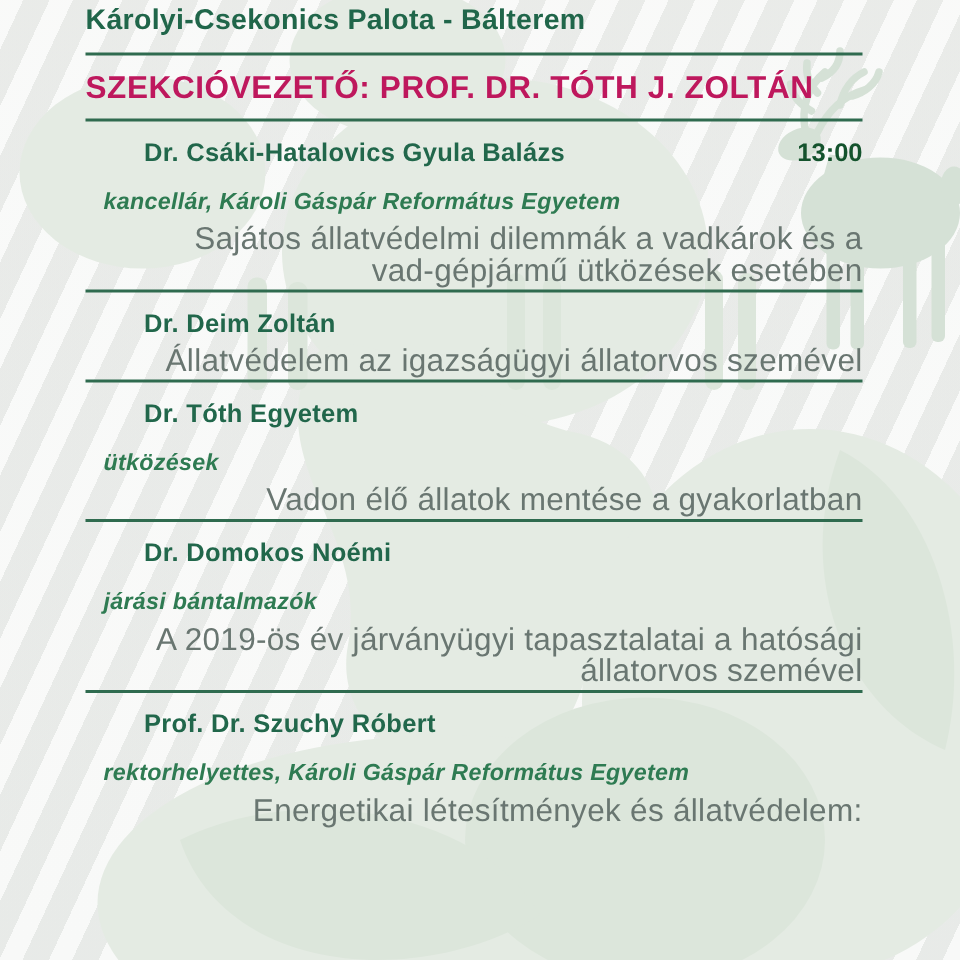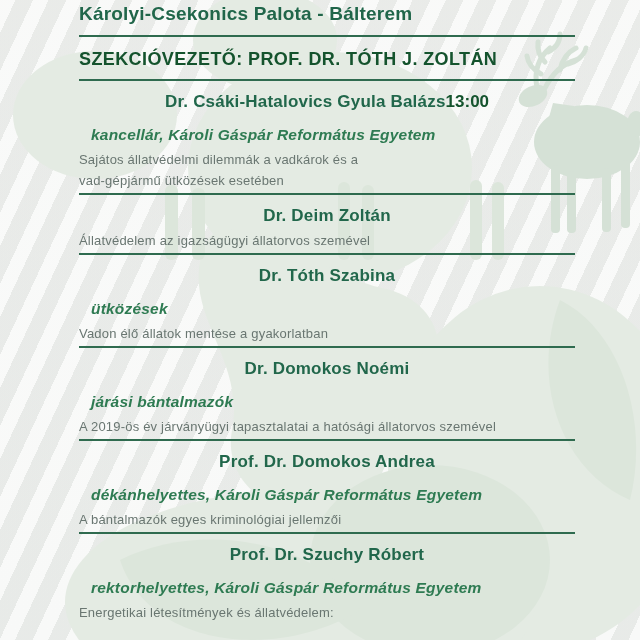--- a/index.html
+++ b/index.html
@@ -14,53 +14,54 @@
         rgba(255,255,255,0.55) 0px, rgba(255,255,255,0.55) 14px,
         rgba(199,204,200,0.20) 14px, rgba(199,204,200,0.20) 30px),
       linear-gradient(#f2f3f1, #f0f2f0);
   }
   .watermark {
     position: absolute; inset: 0; z-index: 1;
     pointer-events: none;
   }
   .content {
     position: absolute; inset: 0; z-index: 2;
-    padding: 2px 65px 0 79px;
+    padding: 2px 65px 0 57px;
     box-sizing: border-box;
   }
   .venue-title {
     margin: 0;
     font-size: 19px; font-weight: 700;
     line-height: 24px;
     letter-spacing: 0.2px;
     color: #20664a;
   }
   .rule {
     height: 0;
     border-top: 2px solid #2f6b4f;
   }
   .rule-1 { margin-top: 9px; }
   .rule-2 { margin-top: 11px; }
   .section-chair {
     margin-top: 13px;
-    font-size: 18px; font-weight: 700;
+    font-size: 21px; font-weight: 700;
     line-height: 18px;
     letter-spacing: 0.4px;
-    color: #14532d;
+    color: #be185d;
     text-transform: uppercase;
   }
   .session {
     padding-top: 12px;
     border-bottom: 2px solid #2f6b4f;
   }
   .session:last-child { border-bottom: none; }
   .session-head {
     display: flex;
-    justify-content: center;
+    justify-content: space-between;
     align-items: baseline;
+    margin-left: 39px;
   }
   .speaker-name {
     font-size: 17px; font-weight: 700;
     line-height: 18px;
     letter-spacing: 0.2px;
     color: #21674b;
   }
   .session-time {
     font-size: 17px; font-weight: 700;
     line-height: 18px;
@@ -70,25 +71,26 @@
     margin-top: 15px;
     font-size: 15.5px; font-weight: 700; font-style: italic;
     line-height: 18px;
     letter-spacing: 0.2px;
     color: #2e7b52;
     margin-left: 12px;
   }
   .talk-title {
     margin-top: 5px;
     padding-bottom: 2px;
-    font-size: 13px;
+    font-size: 21px;
     line-height: 21px;
     letter-spacing: 0.2px;
     color: #697671;
     white-space: pre-line;
+    text-align: right;
   }
 </style>
 </head>
 <body>
 
 <svg class="watermark" width="640" height="640" viewBox="0 0 640 640" aria-hidden="true">
 
   <g fill="#e4ebe3">
     <ellipse cx="265" cy="40" rx="72" ry="50"></ellipse>
     <ellipse cx="95" cy="115" rx="82" ry="64"></ellipse>
@@ -156,41 +158,34 @@
 
   <div class="session">
     <div class="session-head">
       <span class="speaker-name">Dr. Deim Zoltán</span>
     </div>
     <div class="talk-title">Állatvédelem az igazságügyi állatorvos szemével</div>
   </div>
 
   <div class="session">
     <div class="session-head">
-      <span class="speaker-name">Dr. Tóth Szabina</span>
+      <span class="speaker-name">Dr. Tóth Egyetem</span>
     </div>
     <div class="speaker-role">ütközések</div>
     <div class="talk-title">Vadon élő állatok mentése a gyakorlatban</div>
   </div>
 
   <div class="session">
     <div class="session-head">
       <span class="speaker-name">Dr. Domokos Noémi</span>
     </div>
     <div class="speaker-role">járási bántalmazók</div>
     <div class="talk-title">A 2019-ös év járványügyi tapasztalatai a hatósági állatorvos szemével</div>
   </div>
 
-  <div class="session">
-    <div class="session-head">
-      <span class="speaker-name">Prof. Dr. Domokos Andrea</span>
-    </div>
-    <div class="speaker-role">dékánhelyettes, Károli Gáspár Református Egyetem</div>
-    <div class="talk-title">A bántalmazók egyes kriminológiai jellemzői</div>
-  </div>
 
   <div class="session">
     <div class="session-head">
       <span class="speaker-name">Prof. Dr. Szuchy Róbert</span>
     </div>
     <div class="speaker-role">rektorhelyettes, Károli Gáspár Református Egyetem</div>
     <div class="talk-title">Energetikai létesítmények és állatvédelem:</div>
   </div>
 
 </div>

